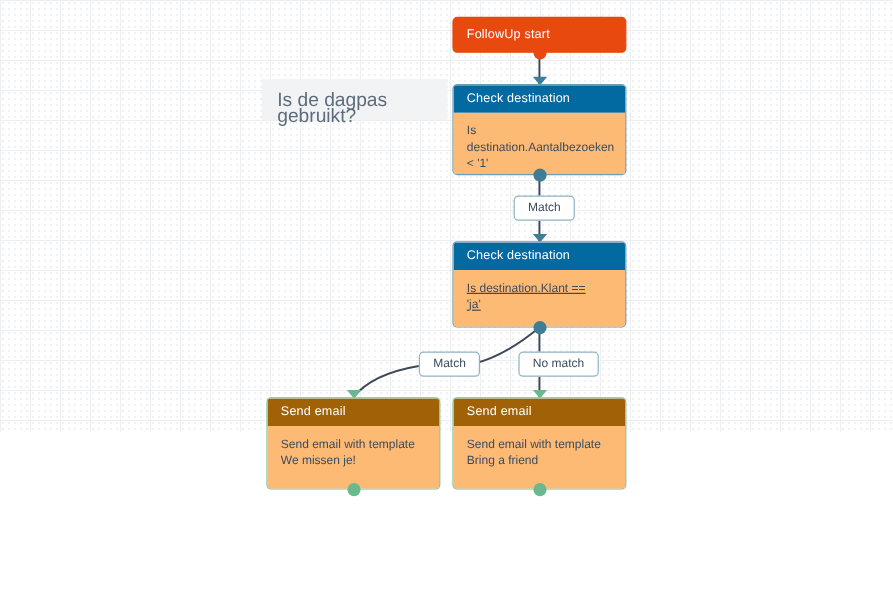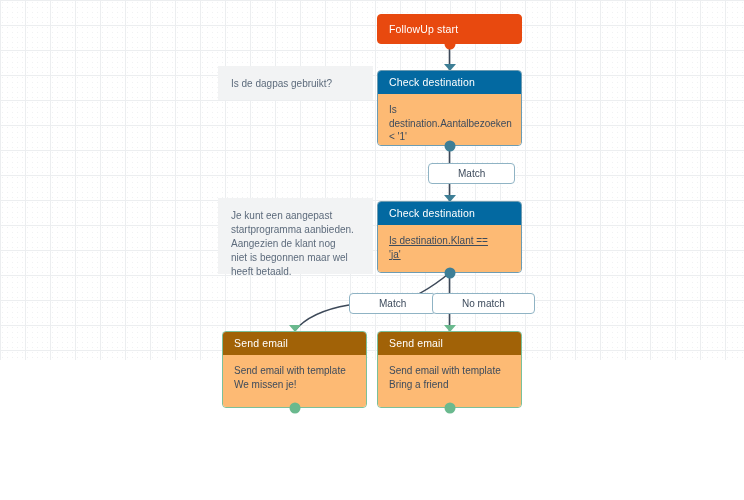--- a/index.html
+++ b/index.html
@@ -131,36 +131,36 @@
   }
   .anchor-tri.teal  { border-top: 7px solid #3d7e96; }
   .anchor-tri.green { border-top: 7px solid #6ab98e; }
 
   
   .edge-label {
     position: absolute;
     box-sizing: border-box;
     height: 21px;
     line-height: 20px;
-    padding: 0 29px;
+    padding: 0 11px;
     background: #ffffff;
     border: 1px solid #8fb3c4;
     border-radius: 4px;
     font-size: 10px;
     color: #3d4b5c;
     white-space: nowrap;
   }
 
   
   .note {
     position: absolute;
     box-sizing: border-box;
     background: #f2f3f4;
     padding: 11px 13px;
-    font-size: 10px;
+    font-size: 16px;
     line-height: 14px;
     color: #5d6b7c;
     white-space: pre-line;
   }
   .note-1 { left: 218px; top: 66px;  width: 155px; height: 34px; }
   .note-2 { left: 218px; top: 198px; width: 155px; height: 76px; }
   .note-3 { left: 377px; top: 418px; width: 150px; height: 72px; }
 </style>
 </head>
 <body>
@@ -221,19 +221,14 @@
 
   <div class="anchor-tri green" style="left:449.5px; top:325px;"></div>
   <div class="node action action-right">
     <div class="node-head">Send email</div>
     <div class="node-body">Send email with template
 Bring a friend</div>
   </div>
   <div class="anchor green" style="left:449.5px; top:408px;"></div>
 
   <div class="note note-1">Is de dagpas gebruikt?</div>
-  <div class="note note-2">Je kunt een aangepast
-startprogramma aanbieden.
-Aangezien de klant nog
-niet is begonnen maar wel
-heeft betaald.</div>
 
 </div>
 
 </body></html>

